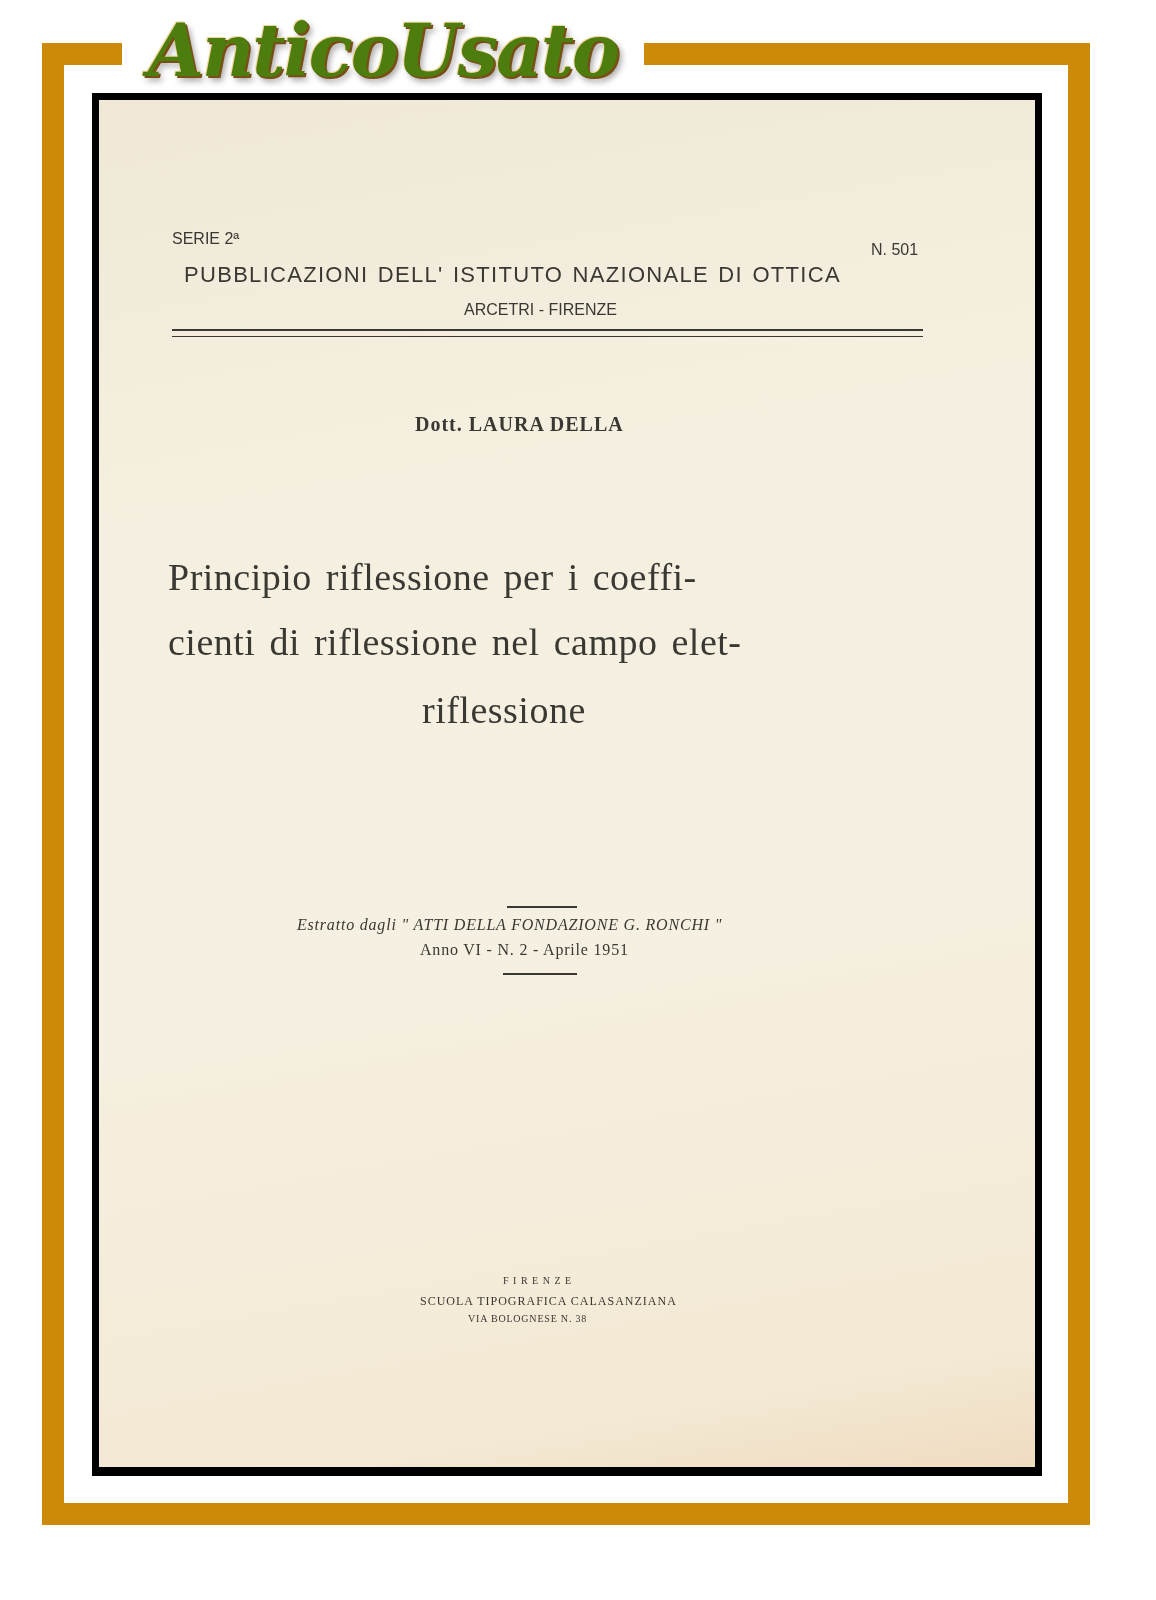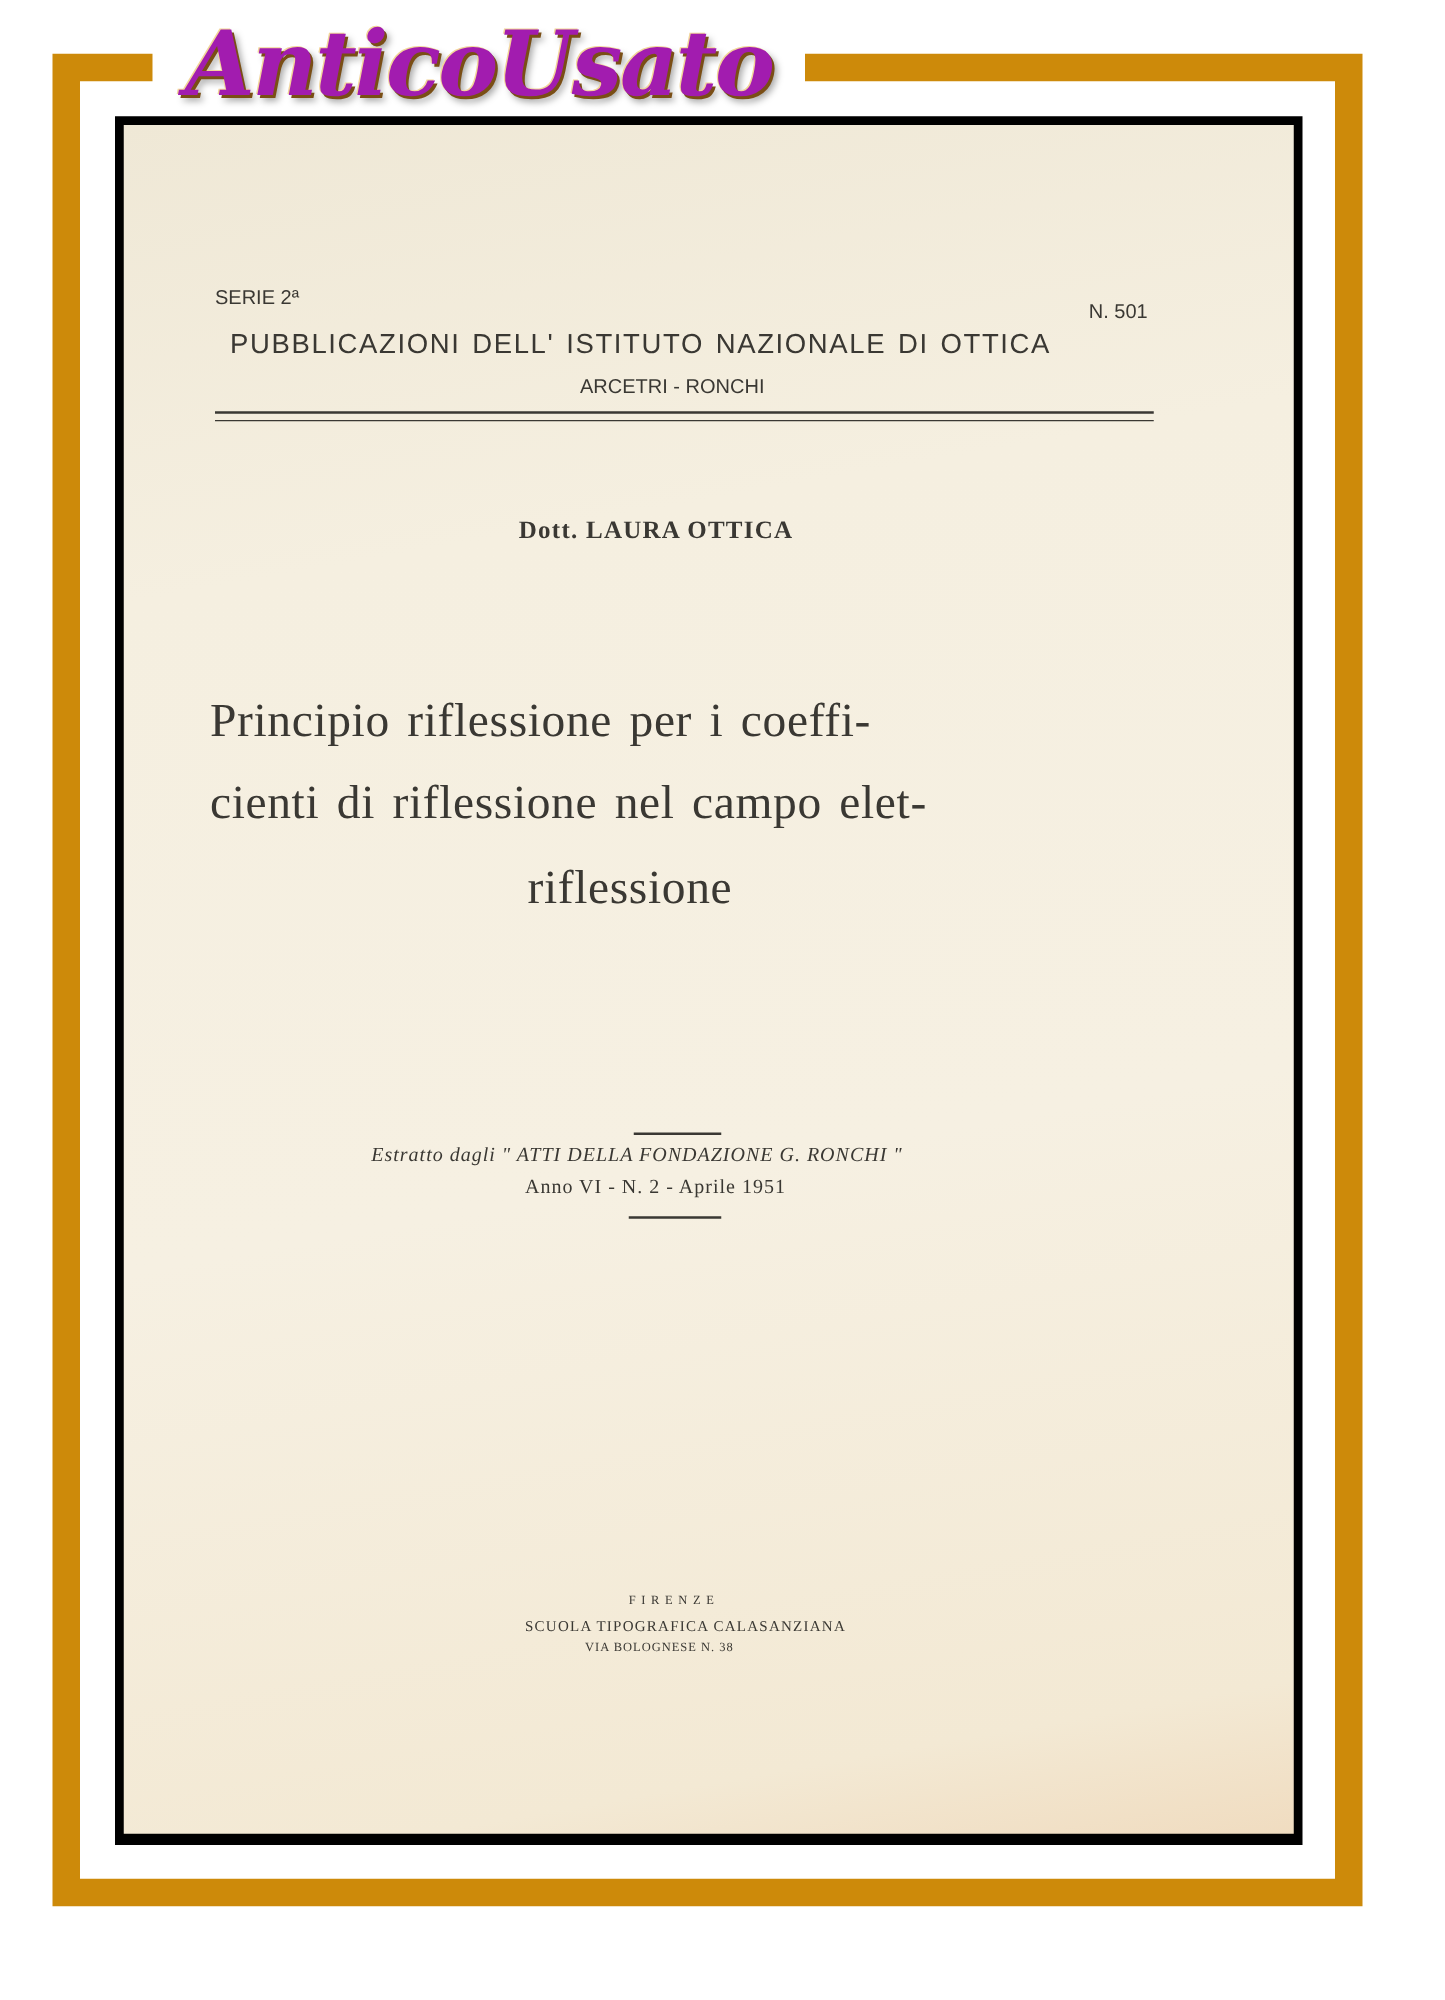--- a/index.html
+++ b/index.html
@@ -1,21 +1,21 @@
 <!DOCTYPE html>
 <html><head>
 <meta charset="utf-8">
 <style>
   html, body { margin:0; padding:0; background:#ffffff; }
   body { width:1156px; height:1600px; position:relative; overflow:hidden; }
   .frame { position:absolute; left:42px; top:43px; width:1048px; height:1482px; box-sizing:border-box; border:22px solid #cd8a0a; }
   .logo-gap { position:absolute; left:122px; top:30px; width:522px; height:68px; background:#ffffff; }
   .logo { position:absolute; left:128px; top:2px; width:510px; height:96px; display:flex; align-items:center; justify-content:center;
     font-family:"DejaVu Serif", serif; font-style:italic; font-weight:bold; font-size:72px; letter-spacing:-2px;
-    color:#a21caf; text-shadow: 2px 2px 0 #7a4e15, -1px -1px 0 #f2d59a, 4px 5px 6px rgba(0,0,0,0.35); }
+    color:#4d7c0f; text-shadow: 2px 2px 0 #7a4e15, -1px -1px 0 #f2d59a, 4px 5px 6px rgba(0,0,0,0.35); }
   .paper-border { position:absolute; left:92px; top:93px; width:950px; height:1383px; background:#000; }
   .paper { position:absolute; left:99px; top:100px; width:936px; height:1367px;
     background: linear-gradient(170deg, #efe8d6 0%, #f5efe0 25%, #f6f0e2 60%, #f3e9d4 92%, #f0dcc0 100%); }
   .t { position:absolute; color:#3a3833; white-space:nowrap; }
   .sans-cond { font-family:"Liberation Sans Narrow","Liberation Sans", sans-serif; transform-origin:left top; }
   .serif { font-family:"Liberation Serif", serif; }
   .rule { position:absolute; background:#3a3833; }
 </style>
 </head>
 <body>
@@ -23,26 +23,26 @@
 <div class="frame"></div>
 <div class="logo-gap"></div>
 <div class="logo">AnticoUsato</div>
 
 <div class="paper-border"></div>
 <div class="paper"></div>
 
 <div class="t sans-cond" style="left:172px; top:230px; font-size:16px;">SERIE 2ª</div>
 <div class="t sans-cond" style="left:871px; top:241px; font-size:16px;">N. 501</div>
 <div class="t sans-cond" style="left:184px; top:262px; font-size:22px; letter-spacing:1.3px; word-spacing:2px;">PUBBLICAZIONI  DELL' ISTITUTO  NAZIONALE  DI  OTTICA</div>
-<div class="t sans-cond" style="left:464px; top:301px; font-size:16px;">ARCETRI - RONCHI</div>
+<div class="t sans-cond" style="left:464px; top:301px; font-size:16px;">ARCETRI - FIRENZE</div>
 
 <div class="rule" style="left:172px; top:329px; width:751px; height:2px;"></div>
 <div class="rule" style="left:172px; top:336px; width:751px; height:1px;"></div>
 
-<div class="t serif" style="left:415px; top:413px; font-size:20px; font-weight:bold; letter-spacing:1px;">Dott. LAURA OTTICA</div>
+<div class="t serif" style="left:415px; top:413px; font-size:20px; font-weight:bold; letter-spacing:1px;">Dott. LAURA DELLA</div>
 
 <div class="t serif" style="left:168px; top:555px; font-size:38px; letter-spacing:0.5px; word-spacing:4px;">Principio  riflessione  per  i  coeffi-</div>
 <div class="t serif" style="left:168px; top:620px; font-size:38px; letter-spacing:0.5px; word-spacing:4px;">cienti  di  riflessione  nel  campo  elet-</div>
 <div class="t serif" style="left:422px; top:688px; font-size:38px; letter-spacing:0.5px;">riflessione</div>
 
 <div class="rule" style="left:507px; top:906px; width:70px; height:2px;"></div>
 <div class="t serif" style="left:297px; top:916px; font-size:16px; font-style:italic; letter-spacing:0.8px;">Estratto dagli " ATTI DELLA FONDAZIONE G. RONCHI "</div>
 <div class="t serif" style="left:420px; top:941px; font-size:16px; letter-spacing:0.8px;">Anno VI - N. 2 - Aprile 1951</div>
 <div class="rule" style="left:503px; top:973px; width:74px; height:2px;"></div>
 

